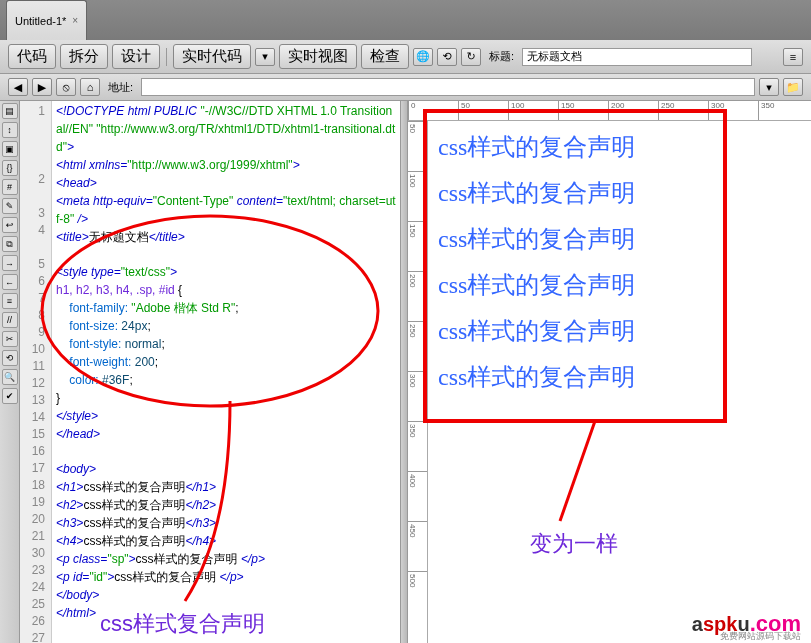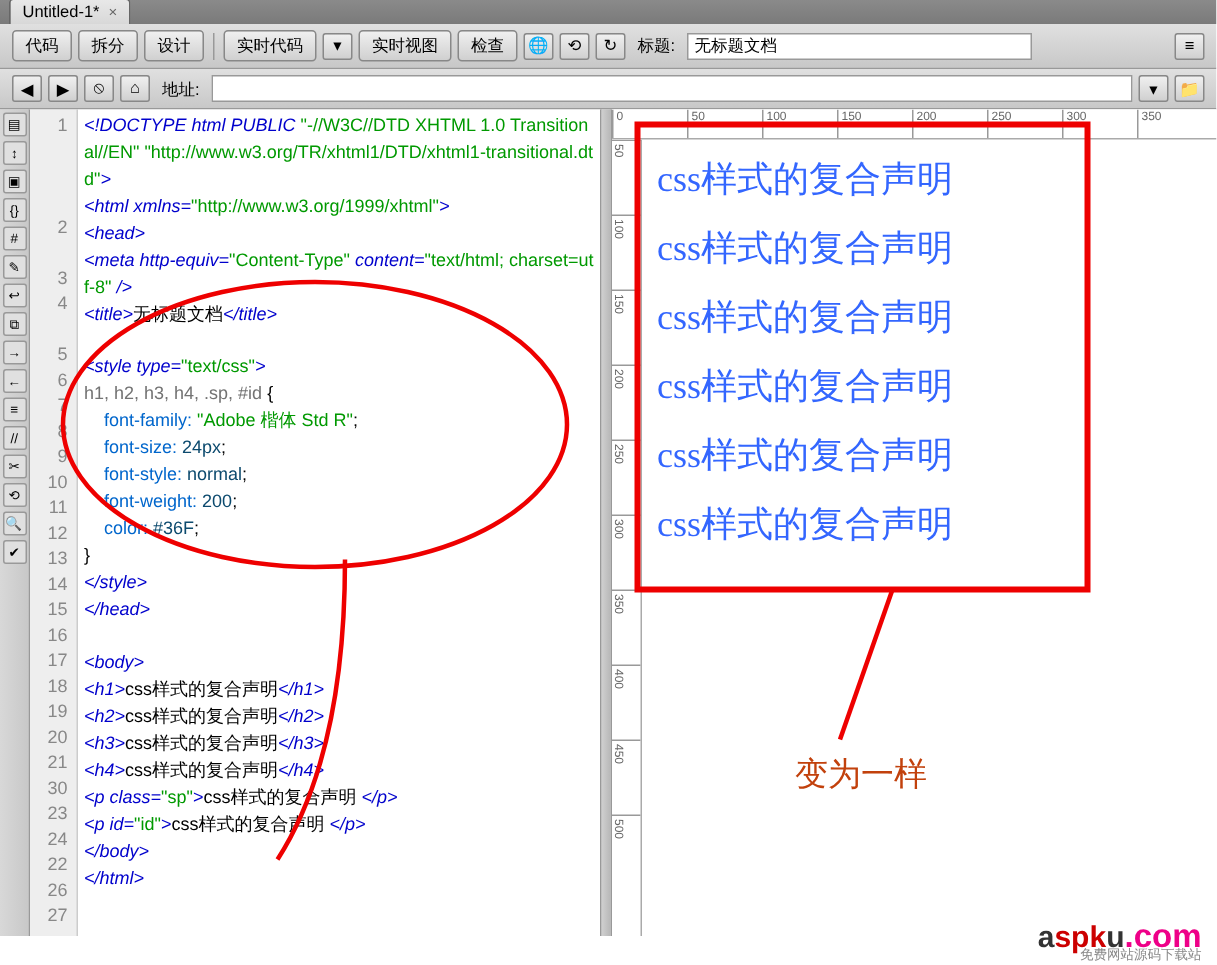--- a/index.html
+++ b/index.html
@@ -1,25 +1,25 @@
 <!DOCTYPE html>
 <html><head>
 <meta charset="utf-8">
 <style>
 * { margin: 0; padding: 0; box-sizing: border-box; font-family: Arial, sans-serif; }
 body { background: #fff; font-size: 11px; width: 811px; height: 643px; position: relative; overflow: hidden; }
 
 
-.tab-bar { height: 16px; background: linear-gradient(#8a8a8a, #7a7a7a); display: flex; align-items: flex-end; padding-left: 6px; }
+.tab-bar { height: 40px; background: linear-gradient(#8a8a8a, #7a7a7a); display: flex; padding-left: 6px; }
 .tab { background: linear-gradient(#e8e8e8, #d8d8d8); border: 1px solid #666; border-bottom: none; border-radius: 3px 3px 0 0; padding: 2px 8px; font-size: 11px; display: flex; align-items: center; gap: 6px; }
 .tab .close { font-size: 10px; color: #666; }
 
 
 .toolbar { background: linear-gradient(#e0e0e0, #c8c8c8); border-bottom: 1px solid #999; padding: 4px 8px; display: flex; align-items: center; gap: 4px; }
-.btn { background: linear-gradient(#f0f0f0, #d0d0d0); border: 1px solid #888; border-radius: 3px; padding: 2px 8px; font-size: 11px; cursor: pointer; }
+.btn { background: linear-gradient(#f0f0f0, #d0d0d0); border: 1px solid #888; border-radius: 3px; padding: 2px 8px; font-size: 15px; cursor: pointer; }
 .icon-btn { width: 20px; height: 18px; background: linear-gradient(#f0f0f0, #d0d0d0); border: 1px solid #888; border-radius: 2px; display: inline-flex; align-items: center; justify-content: center; font-size: 11px; }
 .sep { width: 1px; height: 18px; background: #999; margin: 0 2px; }
 .label { font-size: 11px; margin: 0 4px; }
 .input { border: 1px solid #999; background: #fff; height: 18px; padding: 0 4px; font-size: 11px; }
 .title-input { width: 230px; }
 .addr-input { flex: 1; }
 
 
 .main { display: flex; height: calc(643px - 92px); position: relative; }
 
@@ -27,39 +27,39 @@
 .vtoolbar { width: 20px; background: linear-gradient(to right, #d8d8d8, #c8c8c8); border-right: 1px solid #999; display: flex; flex-direction: column; align-items: center; padding-top: 2px; gap: 3px; }
 .vtool { width: 16px; height: 16px; background: #e0e0e0; border: 1px solid #999; border-radius: 2px; font-size: 9px; display: flex; align-items: center; justify-content: center; }
 
 
 .gutter { width: 32px; background: #eee; border-right: 1px solid #ccc; text-align: right; padding: 2px 6px 2px 0; font-family: "Courier New", monospace; font-size: 12px; color: #888; line-height: 17px; }
 
 
 .code { flex: 0 0 348px; background: #fff; font-family: "Courier New", monospace; font-size: 12px; line-height: 17px; padding: 2px 4px; position: relative; white-space: pre-wrap; word-break: break-all; }
 .tag { color: #0000cc; font-style: italic; }
 .str { color: #009900; }
-.sel { color: #737373; }
+.sel { color: #6d28d9; }
 .prop { color: #0066cc; }
 .num { color: #0c4a6e; }
 
 
 .splitter { width: 8px; background: linear-gradient(to right,#d0d0d0,#b8b8b8); border-left:1px solid #999; border-right:1px solid #999; cursor: col-resize; }
 
 
 .preview-wrap { flex:1; background:#fff; position:relative; }
 .ruler-h { height: 20px; background: #fff; border-bottom: 1px solid #aaa; position: relative; font-size: 8px; color: #666; overflow:hidden;}
 .ruler-h .tick { position:absolute; top:0; height:20px; border-left:1px solid #999; padding-left:2px; }
 .ruler-v { width: 20px; background: #fff; border-right: 1px solid #aaa; position: absolute; left:0; top:20px; bottom:0; overflow:hidden;}
 .ruler-v .vtick { position:absolute; left:0; width:20px; border-top:1px solid #999; font-size:8px; color:#666; writing-mode: vertical-lr; padding-top:2px;}
 .preview-body { position:absolute; left:20px; top:20px; right:0; bottom:0; padding: 6px; }
 .preview-line { color:#3366ff; font-family: "KaiTi","楷体",serif; font-size: 24px; margin: 4px 0 14px 4px; }
 
 
 .annot { position:absolute; pointer-events:none; }
-.red-text { color: #c2410c; font-family: Liberation Sans, sans-serif; font-size: 22px; }
+.red-text { color: #6d28d9; font-family: Liberation Sans, sans-serif; font-size: 22px; }
 svg.annot-svg { position:absolute; left:0; top:0; pointer-events:none; }
 
 
 .logo { position:absolute; right:10px; bottom:6px; font-weight:bold; font-size:20px; letter-spacing:0; }
 .logo .a { color:#333; }
 .logo .spk { color:#c00; }
 .logo .u { color:#333; }
 .logo .dot { color:#e08; font-size:22px;}
 .sublogo { position:absolute; right:10px; bottom:0; font-size:9px; color:#888; }
 </style>
@@ -145,21 +145,21 @@
       <div>15</div>
       <div>16</div>
       <div>17</div>
       <div>18</div>
       <div>19</div>
       <div>20</div>
       <div>21</div>
       <div>30</div>
       <div>23</div>
       <div>24</div>
-      <div>22</div>
+      <div>25</div>
       <div>26</div>
       <div>27</div>
     </div>
 
   <div class="code"><span class="tag">&lt;!DOCTYPE html PUBLIC </span><span class="str">"-//W3C//DTD XHTML 1.0 Transitional//EN"</span><span class="str"> "http://www.w3.org/TR/xhtml1/DTD/xhtml1-transitional.dtd"</span><span class="tag">&gt;</span>
 <span class="tag">&lt;html xmlns=</span><span class="str">"http://www.w3.org/1999/xhtml"</span><span class="tag">&gt;</span>
 <span class="tag">&lt;head&gt;</span>
 <span class="tag">&lt;meta http-equiv=</span><span class="str">"Content-Type"</span><span class="tag"> content=</span><span class="str">"text/html; charset=utf-8"</span><span class="tag"> /&gt;</span>
 <span class="tag">&lt;title&gt;</span><span>无标题文档</span><span class="tag">&lt;/title&gt;</span>
 
@@ -223,19 +223,20 @@
   <svg class="annot-svg" width="811" height="560">
 
     <ellipse cx="210" cy="210" rx="168" ry="95" fill="none" stroke="#e00" stroke-width="3"></ellipse>
 
     <path d="M230 300 Q 230 430 185 500" fill="none" stroke="#e00" stroke-width="3"></path>
 
     <rect x="425" y="10" width="300" height="310" fill="none" stroke="#e00" stroke-width="4"></rect>
 
     <path d="M595 320 L560 420" fill="none" stroke="#e00" stroke-width="3"></path>
   </svg>
+  <div class="annot red-text" style="left:100px; top:508px;">css样式复合声明</div>
   <div class="annot red-text" style="left:530px; top:428px;">变为一样</div>
 </div>
 
 <div class="logo">
   <span class="a">a</span><span class="spk">spk</span><span class="u">u</span><span class="dot">.com</span>
 </div>
 <div class="sublogo">免费网站源码下载站</div>
 
 </body></html>

